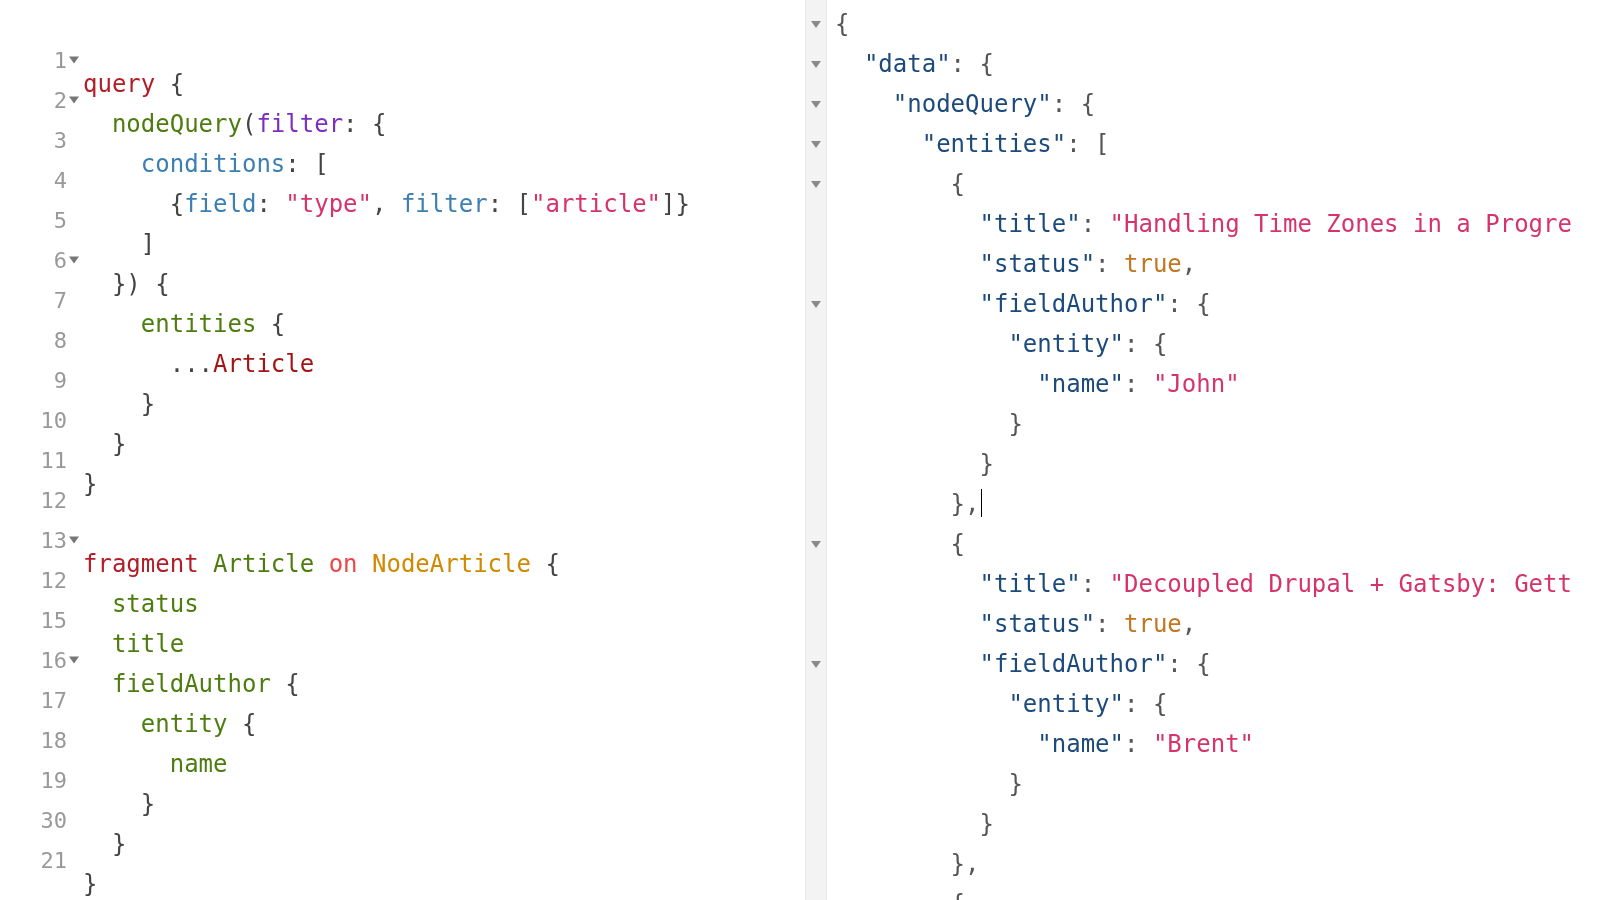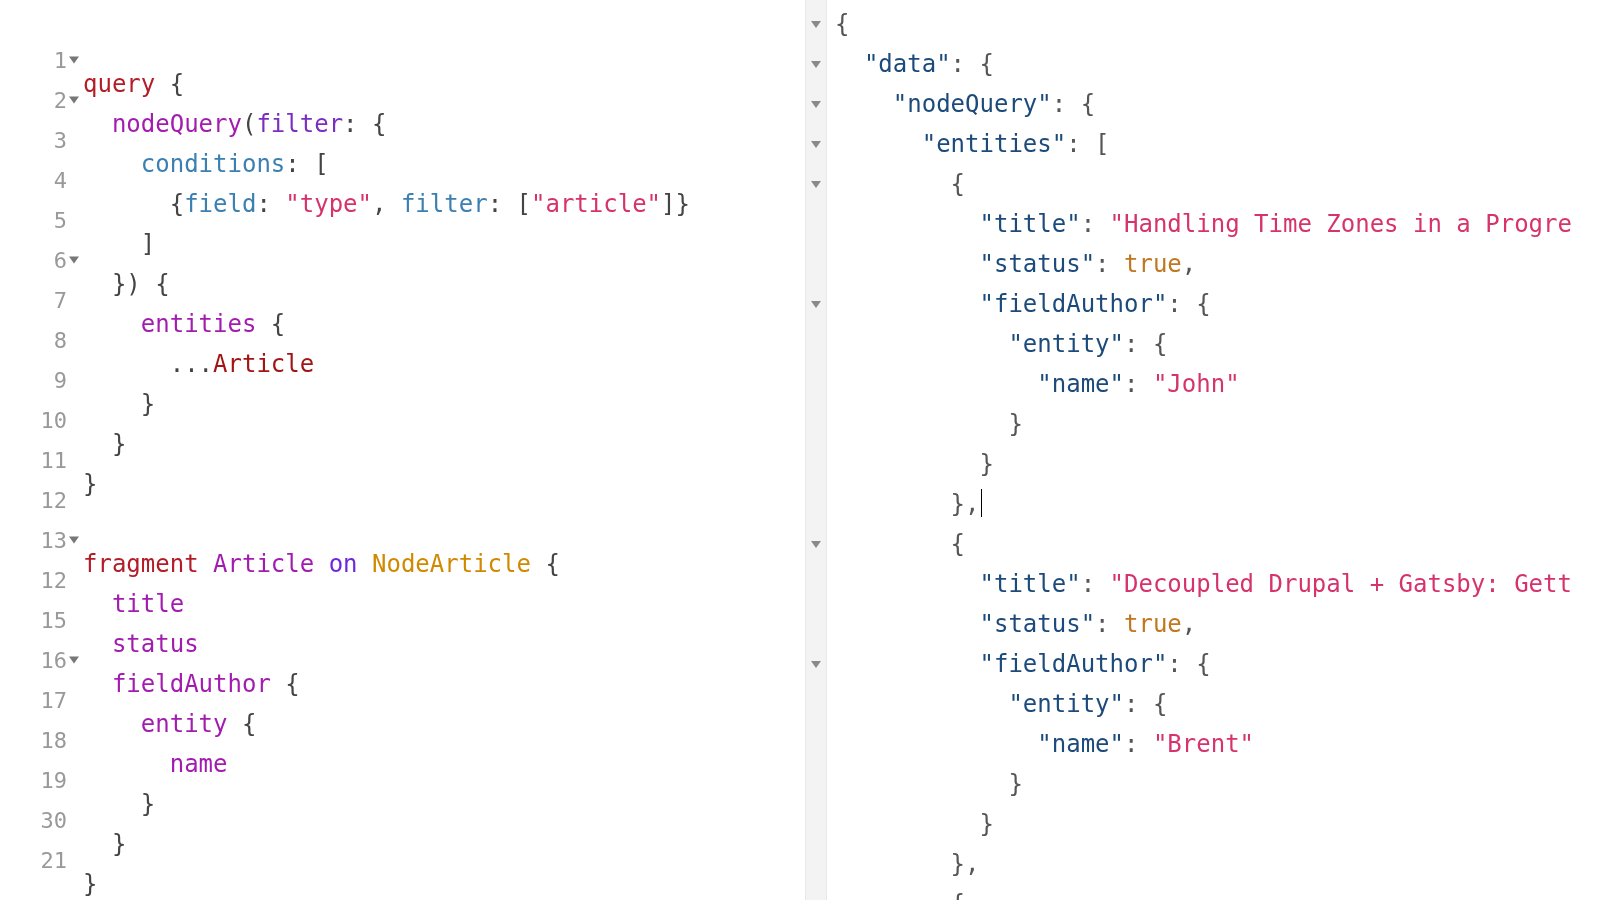--- a/index.html
+++ b/index.html
@@ -17,29 +17,29 @@
 
 .fold-col { width: 22px; background: #f3f3f3; border-left: 1px solid #e8e8e8; border-right: 1px solid #e8e8e8; padding-top: 4px; }
 .fold-cell { height: 40px; display: flex; align-items: center; justify-content: center; }
 .fold-tri { width: 0; height: 0; border-left: 5px solid transparent; border-right: 5px solid transparent; border-top: 7px solid #8a8a8a; cursor: pointer; }
 
 .pane-right { flex: 1; background: #fff; padding-top: 4px; padding-left: 8px; overflow: hidden; position: relative; }
 .result-line { height: 40px; display: flex; align-items: center; white-space: pre; }
 
 
 .kw { color: #b31d28; }        
-.fn { color: #a21caf; }        
+.fn { color: #4d7c0f; }        
 .args { color: #7b2fbf; }      
 .arg-name { color: #3c7fb1; }  
 .str { color: #d6336c; }       
 .punc { color: #444; }
 .type { color: #d08a00; }      
 .spread { color: #444; }
 .frag-name { color: #a31515; } 
-.on-kw { color: #6d28d9; }
+.on-kw { color: #ef4444; }
 
 .r-key { color: #1c4a7a; }
 .r-str { color: #d6336c; }
 .r-bool { color: #c0771f; text-align: right; }
 .r-punc { color: #555; }
 
 .cursor { display: inline-block; width: 1.5px; height: 28px; background: #000; vertical-align: middle; margin-left: 1px; position: relative; top: -1px; }
 </style>
 </head>
 <body>
@@ -126,22 +126,22 @@
       <div class="code-line"><span class="punc">      {</span><span class="arg-name">field</span><span class="punc">: </span><span class="str">"type"</span><span class="punc">, </span><span class="arg-name">filter</span><span class="punc">: </span><span class="punc">[</span><span class="str">"article"</span><span class="punc">]}</span></div>
       <div class="code-line"><span class="punc">    ]</span></div>
       <div class="code-line"><span class="punc">  }) {</span></div>
       <div class="code-line"><span class="fn">    entities</span><span class="punc"> {</span></div>
       <div class="code-line"><span class="spread">      ...</span><span class="frag-name">Article</span></div>
       <div class="code-line"><span class="punc">    }</span></div>
       <div class="code-line"><span class="punc">  }</span></div>
       <div class="code-line"><span class="punc">}</span></div>
       <div class="code-line"><span></span></div>
       <div class="code-line"><span class="kw">fragment</span><span> </span><span class="fn">Article</span><span> </span><span class="on-kw">on</span><span> </span><span class="type">NodeArticle</span><span class="punc"> {</span></div>
+      <div class="code-line"><span class="fn">  status</span></div>
       <div class="code-line"><span class="fn">  title</span></div>
-      <div class="code-line"><span class="fn">  status</span></div>
       <div class="code-line"><span class="fn">  fieldAuthor</span><span class="punc"> {</span></div>
       <div class="code-line"><span class="fn">    entity</span><span class="punc"> {</span></div>
       <div class="code-line"><span class="fn">      name</span></div>
       <div class="code-line"><span class="punc">    }</span></div>
       <div class="code-line"><span class="punc">  }</span></div>
       <div class="code-line"><span class="punc">}</span></div>
     </div>
   </div>
 
   <div class="fold-col">

